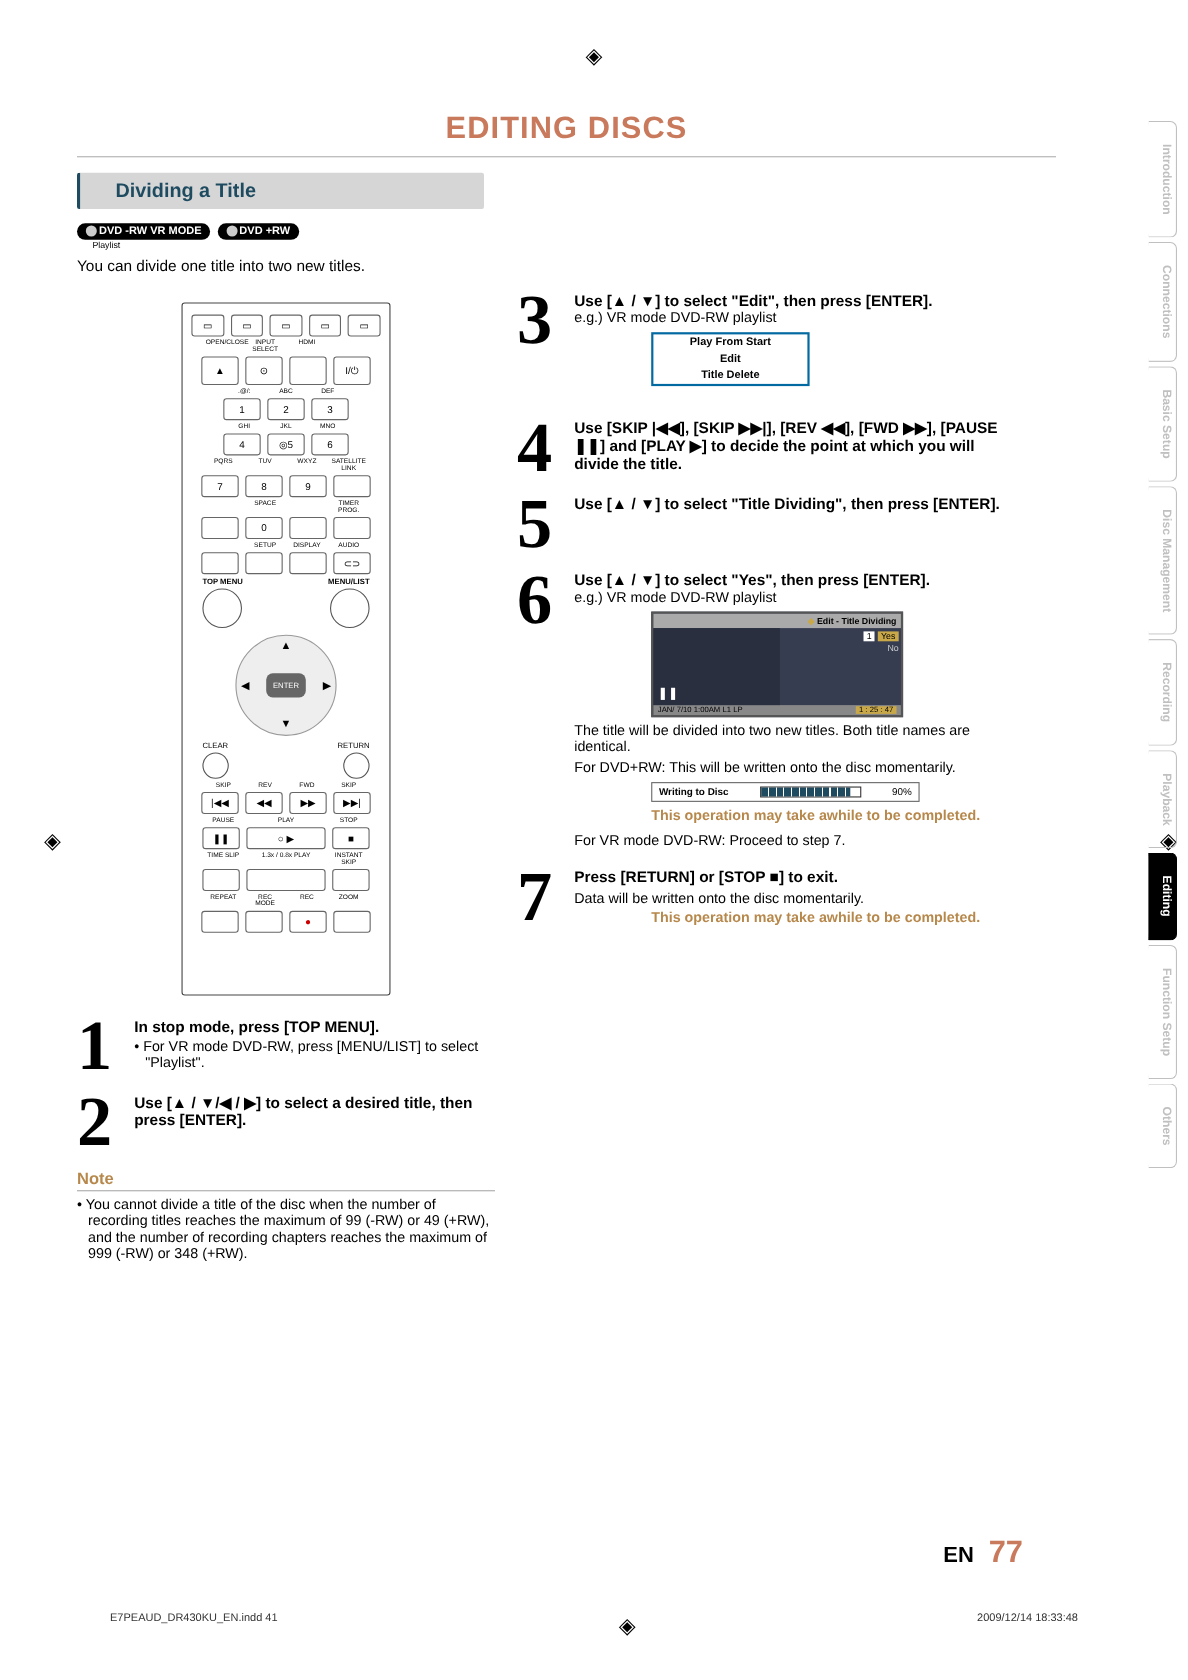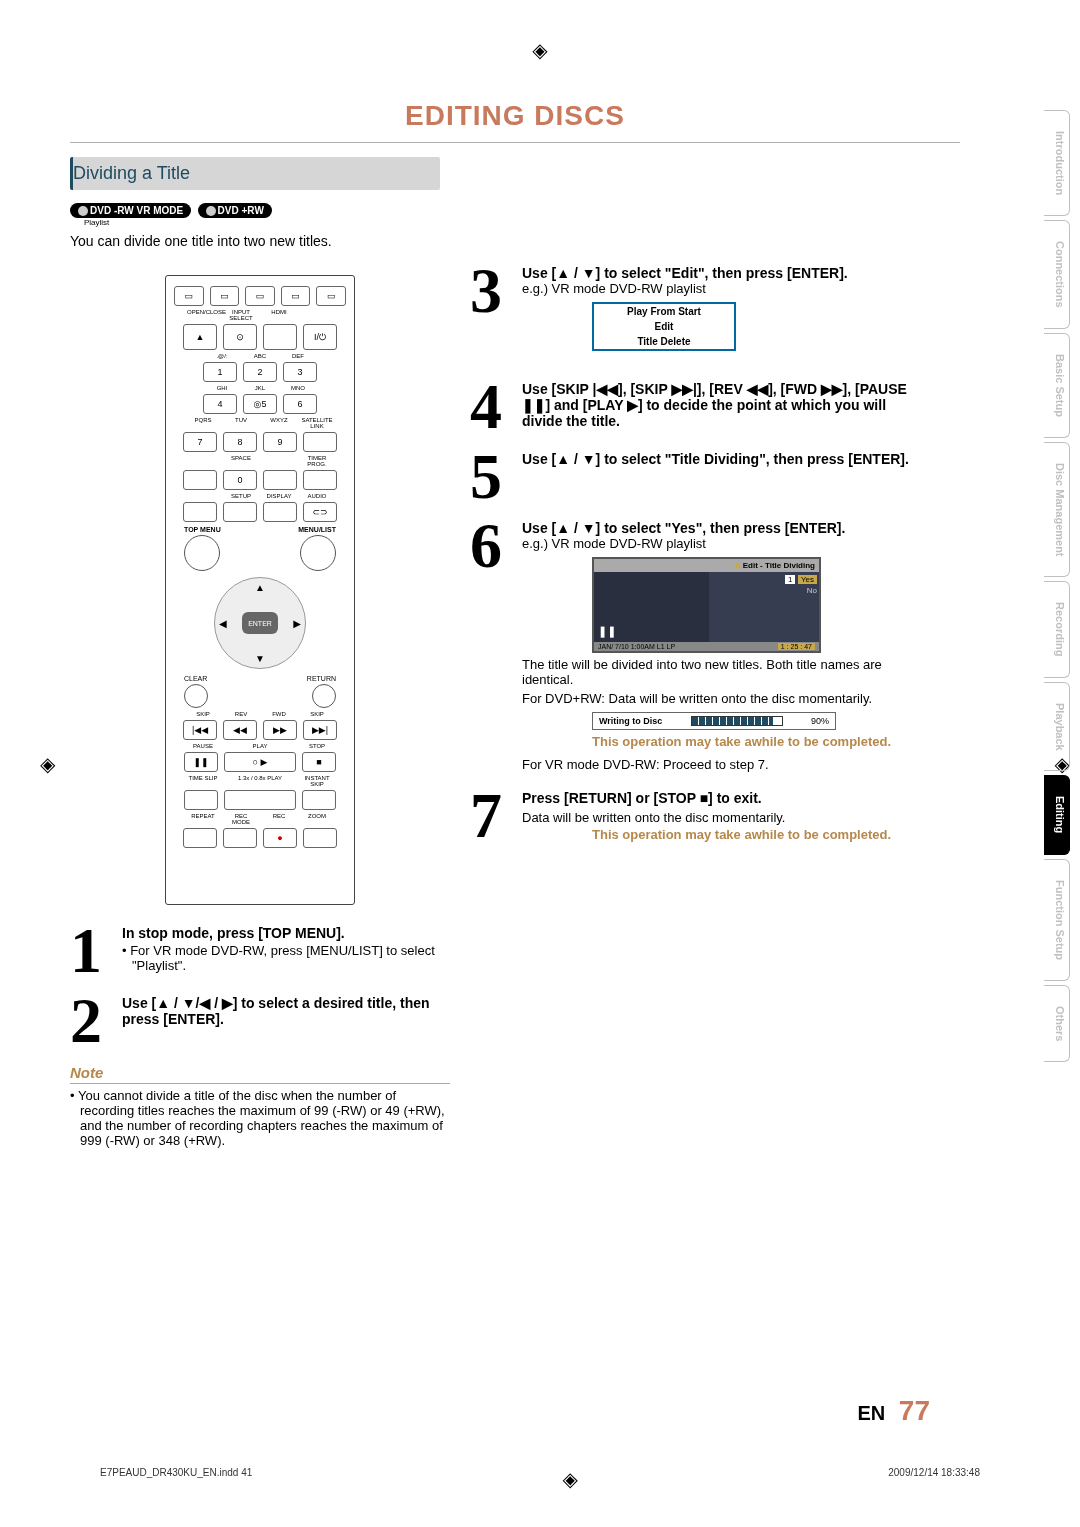--- a/index.html
+++ b/index.html
@@ -28,23 +28,23 @@
     color: #c97a5c;
     font-size: 28px;
     letter-spacing: 1px;
     margin: 60px 0 10px 0;
     font-weight: bold;
   }
   .hr-top { border-top: 1px solid #b0b0b0; margin-bottom: 14px; }
   .section-head {
     background: #d6d6d6;
     color: #1f4b61;
-    font-weight: normal;
+    font-weight: bold;
     font-size: 18px;
-    padding: 6px 0;
+    padding: 6px 32px;
     border-left: 3px solid #1f4b61;
     border-radius: 2px;
     margin-bottom: 6px;
     display: inline-block;
     width: 370px;
     box-sizing: border-box;
   }
   .badges { margin: 4px 0 6px 0; }
   .badge {
     display: inline-block;
@@ -119,21 +119,21 @@
     font-weight: bold;
     color: #000;
     line-height: 0.8;
     width: 44px;
     flex-shrink: 0;
   }
   .step-body { font-size: 14px; flex: 1; }
   .step-body b { font-weight: bold; }
   .step-bullet { font-size: 13px; padding-left: 10px; text-indent: -10px; margin-top: 2px; }
 
-  .note-head { color: #b7884b; font-style: italic; font-weight: bold; font-size: 15px; border-bottom: 1px solid #aaa; padding-bottom: 2px; margin-bottom: 4px; }
+  .note-head { color: #b7884b; font-weight: bold; font-size: 15px; border-bottom: 1px solid #aaa; padding-bottom: 2px; margin-bottom: 4px; }
   .note-text { font-size: 13px; padding-left: 10px; text-indent: -10px; }
 
   
   .menu-box {
     border: 2px solid #0369a1;
     width: 140px;
     margin: 6px auto 12px 70px;
     font-size: 10px;
     font-weight: bold;
     text-align: center;
@@ -434,21 +434,21 @@
                 <span class="screen-opt-sel">Yes</span>
                 <span class="screen-opt">No</span>
               </div>
             </div>
             <div class="screen-footer">
                 <span>JAN/ 7/10 1:00AM L1  LP</span>
                 <span style="background:#c9a84a;padding:0 3px;">1 : 25 : 47</span>
               </div>
           </div>
           <div style="font-size:13px;margin-top:4px;">The title will be divided into two new titles. Both title names are identical.</div>
-          <div style="font-size:13px;margin-top:4px;">For DVD+RW: Data will be written onto the disc momentarily.</div>
+          <div style="font-size:13px;margin-top:4px;">For DVD+RW: This will be written onto the disc momentarily.</div>
           <div class="writing-box">
             <b>Writing to Disc</b>
             <span class="progress">
                 <span class="fill"></span>
               </span>
             <span>90%</span>
           </div>
           <div class="warn">This operation may take awhile to be completed.</div>
           <div style="font-size:13px;margin-top:8px;">For VR mode DVD-RW: Proceed to step 7.</div>
         </div>

